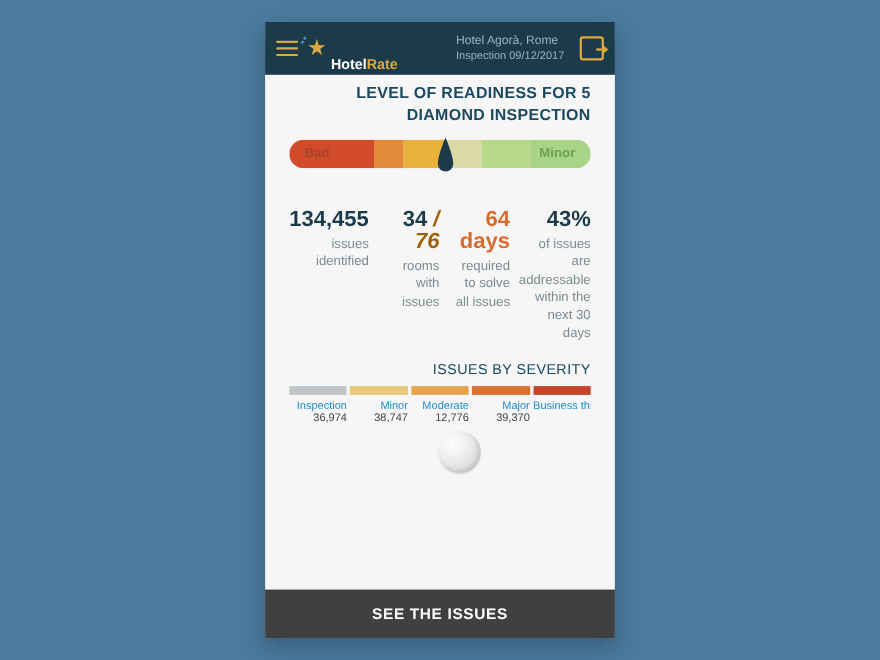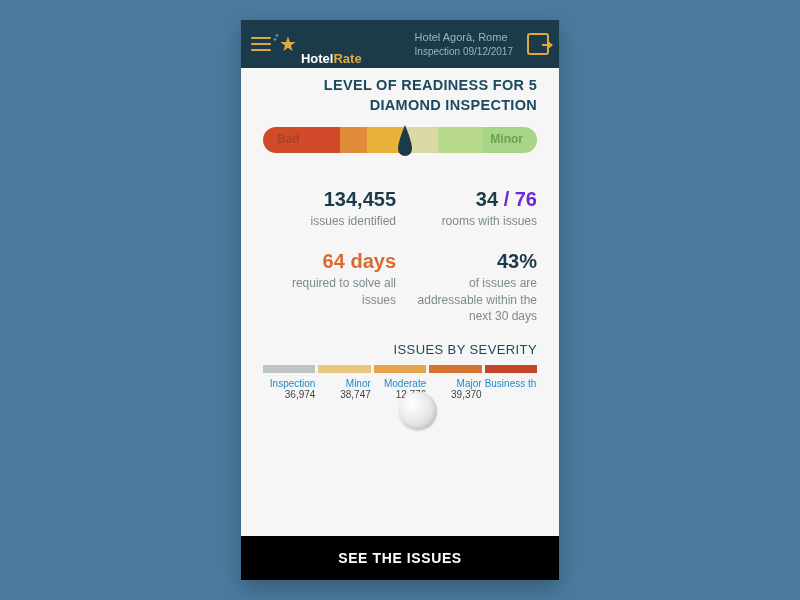--- a/index.html
+++ b/index.html
@@ -112,31 +112,31 @@
   .gauge-label.l { left:14px; color:#a64427; }
   .gauge-label.r { right:14px; color:#6ba050; }
   .needle {
     position:absolute; left:52%; top:-2px; transform:translateX(-50%);
   }
   .needle svg { display:block; }
 
   
   .stats {
     display: grid;
-    grid-template-columns: 1fr 1fr;
+    grid-template-columns: 1fr 1fr 1fr 1fr;
     row-gap: 22px;
     column-gap: 8px;
     margin-bottom: 4px;
   }
   .stat .big {
     font-size: 20px; font-weight: 800; color:#1c3b4a; line-height:1;
     margin-bottom:4px;
   }
   .stat .big.orange { color:#d96b2e; }
-  .stat .big .muted { color:#6d28d9; font-weight:700; }
+  .stat .big .muted { color:#a16207; font-weight:700;font-style:italic; }
   .stat .lbl {
     font-size: 12px; color:#7d8a90; line-height:1.35;
   }
 
   .wide-stat {
     margin-top: 10px;
     font-size: 11px; color:#7d8a90; line-height:1.5;
     position: relative;
   }
   .wide-stat .pct {
@@ -159,21 +159,21 @@
   }
   .sev-row { display:flex; gap:3px; }
   .sev-col { flex:1; min-width:0; }
   .sev-bar { height:8px; margin-bottom:5px; }
   .sev-name { font-size:10px; color:#1f8ac9; line-height:1.1; white-space:nowrap; overflow:hidden; }
   .sev-val { font-size:10px; color:#444; }
   .c0{background:#bfc4c6}.c1{background:#e6c77d}.c2{background:#e6a34e}.c3{background:#d6722e}.c4{background:#c4452a}
 
   
   .cta {
-    background:#000000;
+    background:#404040;
     color:#fff;
     text-align:center;
     font-size:14px;
     font-weight:800;
     letter-spacing:0.6px;
     padding:14px 0;
     cursor:pointer;
   }
 </style>
 </head>

